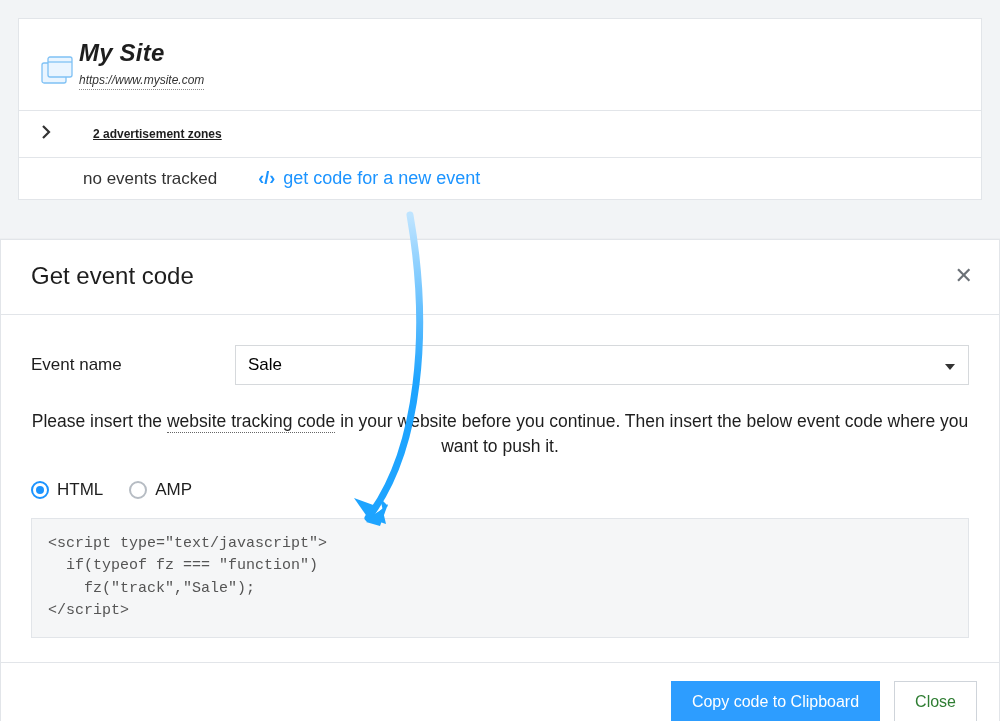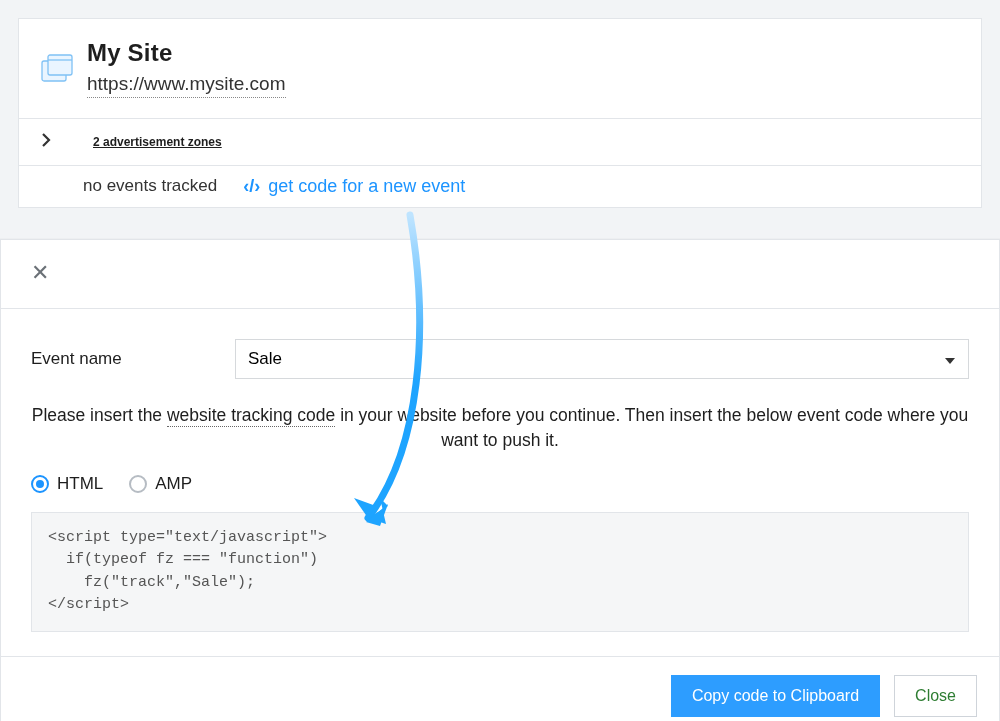--- a/index.html
+++ b/index.html
@@ -13,34 +13,35 @@
   }
   .page-wrap {
     padding: 18px 18px 0 18px;
   }
   .card {
     background: #fff;
     border: 1px solid #e2e5e9;
   }
   .site-header {
     display: flex;
-    align-items: center;
+    align-items: flex-end;
     padding: 20px 26px 20px 22px;
-    gap: 12px;
+    gap: 4px;
+    font-style: italic;
   }
   .site-icon { flex: 0 0 auto; margin-top: 4px; }
   .site-title {
     font-size: 24px;
     font-weight: 700;
     letter-spacing: 0.2px;
   }
   .site-url {
     display: inline-block;
     margin-top: 6px;
-    font-size: 19px;
+    font-size: 12px;
     color: #333;
     border-bottom: 1px dotted #888;
     padding-bottom: 2px;
   }
   .zone-row {
     border-top: 1px solid #e2e5e9;
     padding: 14px 26px 14px 22px;
     display: flex;
     align-items: center;
     gap: 28px;
@@ -49,22 +50,22 @@
     font-size: 12px;
     font-weight: 700;
     color: #1e1e1e;
     margin-left: 14px;
     text-decoration: underline;
   }
   .events-row {
     border-top: 1px solid #e2e5e9;
     padding: 10px 26px 10px 64px;
     display: flex;
-    align-items: flex-start;
-    gap: 26px;
+    align-items: center;
+    gap: 41px;
     font-size: 18px;
     color: #333;
     position: relative;
   }
   .no-events { font-size: 17px; color: #333; }
   .get-code-link {
     display: inline-flex;
     align-items: center;
     gap: 8px;
     color: #1c94ff;
@@ -263,20 +264,21 @@
       <span class="get-code-link">
         <span class="code-glyph">‹/›</span>
         <span>get code for a new event</span>
       </span>
     </div>
   </div>
 </div>
 
 <div class="modal">
   <div class="modal-title-row">
+    <div class="modal-title">Get event code</div>
     <div class="close-x">✕</div>
   </div>
 
   <div class="modal-body">
     <div class="form-row">
       <div class="form-label">Event name</div>
       <div class="select-wrap">
         <input class="select" readonly="" value="Sale" style="">
         <span class="select-caret">
           <svg width="10" height="6" viewBox="0 0 10 6">

